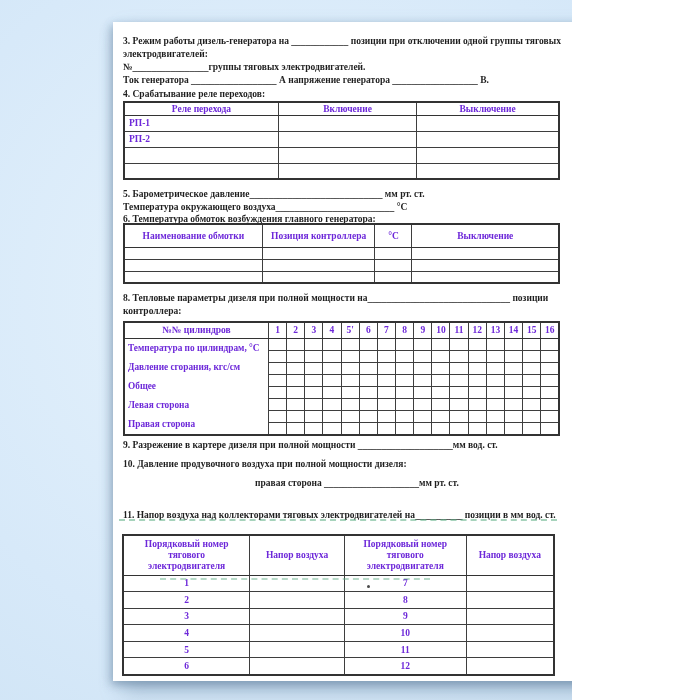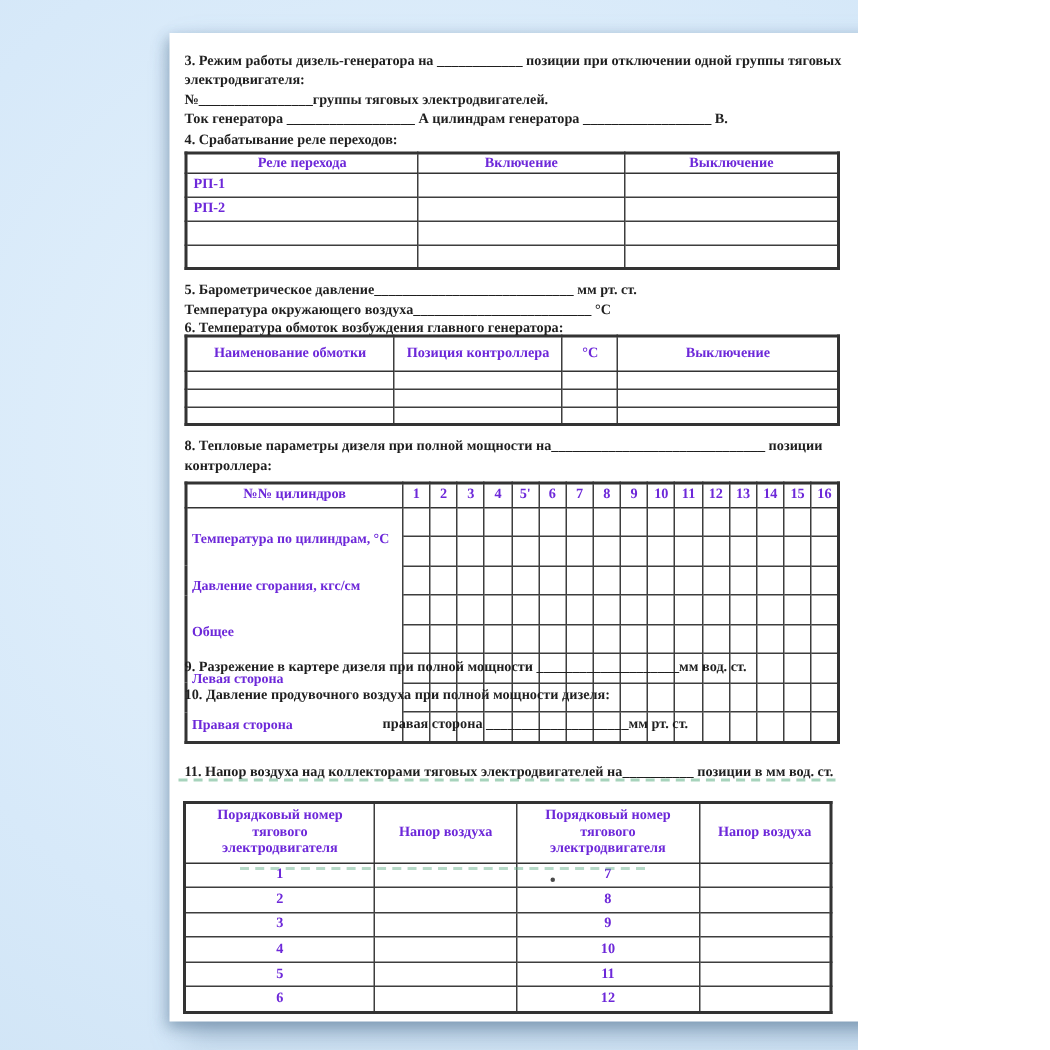--- a/index.html
+++ b/index.html
@@ -36,44 +36,44 @@
   .t4 tbody td:first-child{text-align:left;padding-left:4px;}
 
   .t6{left:10px;top:201px;width:437px;height:60px;}
   .t6 thead tr{height:23px}
   .t6 tbody tr{height:12px}
 
   .tcyl{left:10px;top:299px;width:437px;height:111px;}
   .tcyl thead tr{height:16px}
   .tcyl tbody tr{height:11.8px}
   .tcyl td.labels{vertical-align:top;text-align:left;padding:0 0 0 3px;}
-  .tcyl td.labels div{height:19px;display:flex;align-items:center;font-size:9.3px;white-space:nowrap;margin-top:12px;}
+  .tcyl td.labels div{height:19px;display:flex;align-items:center;font-size:9.3px;white-space:nowrap;}
 
   .t11{left:9px;top:512px;width:433px;height:140px;}
   .t11 thead tr{height:40px}
   .t11 tbody tr{height:16.6px}
   .t11 thead th{line-height:11px;white-space:normal;padding:0 6px;}
   .t11 tbody td{border-width:1.5px 1px;}
 
   .wm-line{position:absolute;height:0;border-top:2px dashed rgba(95,174,133,.55);}
   .wm1{left:6px;top:497px;width:438px;}
   .wm2{left:47px;top:556px;width:270px;border-top-color:rgba(95,174,133,.45);}
   .wm-dot{position:absolute;left:254px;top:563px;width:3px;height:3px;border-radius:50%;background:#4a4a4a;}
 </style>
 </head>
 <body>
 
 <div class="bg">
   <div class="page">
 
     <div class="sec s3">
       <div>3. Режим работы дизель-генератора на ____________ позиции при отключении одной группы тяговых</div>
-      <div>электродвигателя:</div>
+      <div>электродвигателей:</div>
       <div>№________________группы тяговых электродвигателей.</div>
-      <div>Ток генератора __________________ А цилиндрам генератора __________________ В.</div>
+      <div>Ток генератора __________________ А напряжение генератора __________________ В.</div>
     </div>
 
     <div class="sec s4title">4. Срабатывание реле переходов:</div>
     <table class="t t4">
         <colgroup>
           <col style="width: 35.5%;">
           <col style="width: 31.8%;">
           <col style="width: 32.7%;">
         </colgroup>
         <thead>

